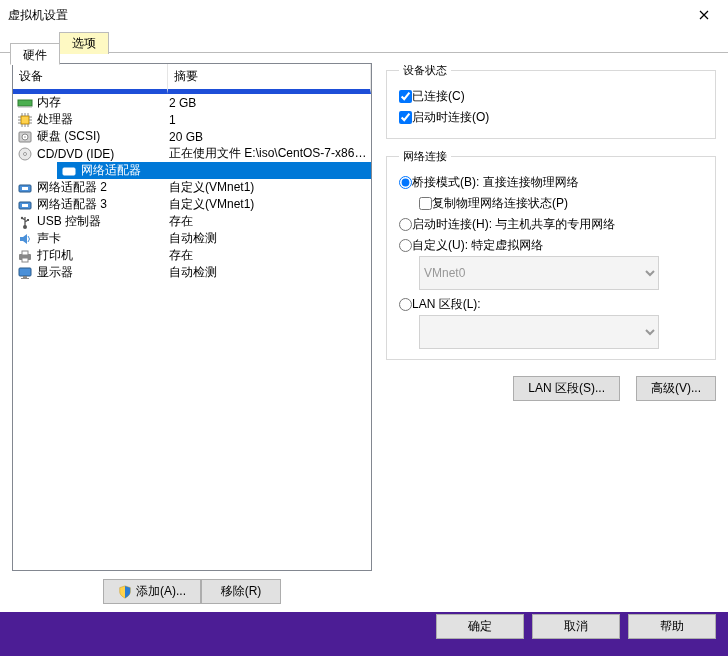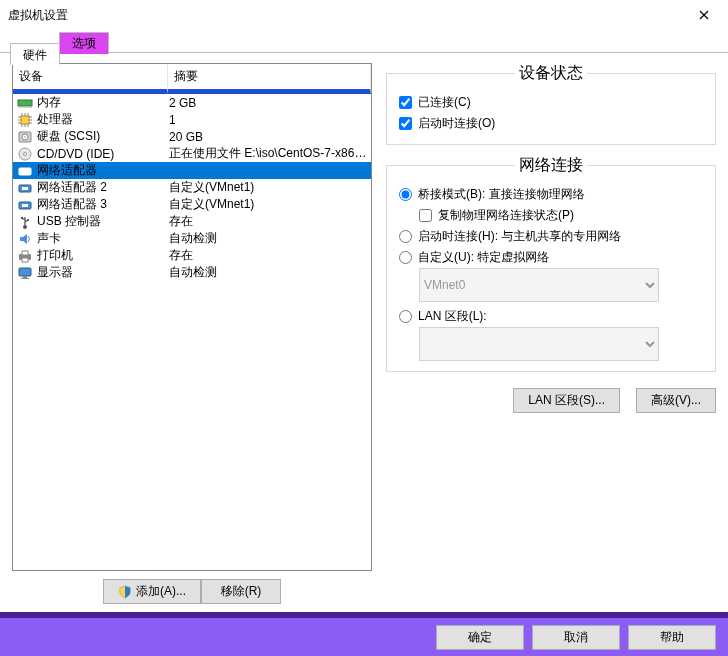--- a/index.html
+++ b/index.html
@@ -5,46 +5,46 @@
   * { box-sizing: border-box; font-family: "Microsoft YaHei", "Segoe UI", Tahoma, sans-serif; font-size: 12px; }
   body { margin: 0; background: #fff; }
   .window { width: 728px; height: 656px; display: flex; flex-direction: column; border: 0; }
   .titlebar { height: 30px; display: flex; align-items: center; justify-content: space-between; padding: 0 4px 0 8px; }
   .titlebar .title { font-size: 12px; }
   .close-btn { width: 40px; height: 28px; display:flex; align-items:center; justify-content:center; cursor:pointer; }
   .close-btn svg { width:10px; height:10px; }
   .tabstrip { display:flex; border-bottom:1px solid #bbb; padding-left:10px; height:23px; }
   .tab { padding: 3px 12px 0; border:1px solid #bbb; border-bottom:none; background:#fff; position:relative; top:13px; margin-right:-1px; cursor:pointer; }
   .tab.active { background:#fff; border-bottom:1px solid #fff; }
-  .tab.inactive { background:#d946ef; top:2px; padding-top:2px; padding-bottom:0px;}
+  .tab.inactive { background:#fef9c3; top:2px; padding-top:2px; padding-bottom:0px;}
   .content { flex:1; display:flex; padding:10px 12px 8px; gap:14px; overflow:hidden;}
   .left-panel { width: 360px; display:flex; flex-direction:column; border:0; }
   .list { border:1px solid #828790; flex:1; display:flex; flex-direction:column; }
   .list-header { display:flex; background:#fff; }
   .list-header .col { padding:4px 6px; border-right:1px solid #e5e5e5; border-bottom:5px solid #1d4ed8; font-weight:normal; }
   .col-device { width: 155px; }
   .col-summary { flex:1; }
   .list-body { flex:1; overflow:hidden; }
   .row { display:flex; align-items:center; height:17px; padding:0 4px; cursor:pointer; white-space:nowrap; }
   .row .icon { width:16px; height:16px; margin-right:4px; display:flex; align-items:center; justify-content:center; flex-shrink:0;}
   .row .dev { width: 132px; overflow:hidden; text-overflow:ellipsis; }
   .row .sum { flex:1; overflow:hidden; text-overflow:ellipsis; }
-  .row.selected { background:#0078d7; color:#000000; }
+  .row.selected { background:#0078d7; color:#ffffff;margin-left:44px; }
   .left-buttons { display:flex; justify-content:center; gap:0; padding-top:8px; }
   .btn { border:1px solid #adadad; background:#e1e1e1; padding: 3px 14px; min-width:80px; text-align:center; cursor:pointer; font-size:12px; display:inline-flex; align-items:center; justify-content:center; gap:4px;}
   .right-panel { flex:1; display:flex; flex-direction:column; gap:10px; }
   fieldset { border:1px solid #d9d9d9; padding:8px 12px 10px; margin:0; }
-  legend { padding:0 4px; font-size:16px;text-align:center; }
-  .chk-row, .rad-row { display:flex; align-items:center; gap:6px; padding:2px 0; }
+  legend { padding:0 4px; font-size:11px; }
+  .chk-row, .rad-row { display:flex; align-items:center; padding:2px 0; }
   input[type=checkbox], input[type=radio] { margin:0; }
   .indent { margin-left: 20px; }
   select { width: 240px; height:34px; background:#f0f0f0; border:1px solid #c0c0c0; color:#6d6d6d; }
   select:disabled { color:#6d6d6d; }
   .ext-buttons { display:flex; justify-content:flex-end; gap:16px; padding-top:6px;}
-  .footer { height:44px; border-top:6px solid #4c1d95; display:flex; align-items:center; justify-content:flex-end; gap:8px; padding:0 12px; background:#8b5cf6;}
+  .footer { height:44px; border-top:2px solid #4c1d95; display:flex; align-items:flex-start; justify-content:flex-end; gap:8px; padding:0 12px; background:#4c1d95;}
   .footer .btn { min-width:88px; background:#e1e1e1;}
   .shield { width:14px; height:14px; }
 </style>
 </head>
 <body>
 
 <div class="window">
 
   <div class="titlebar">
     <span class="title">虚拟机设置</span>

